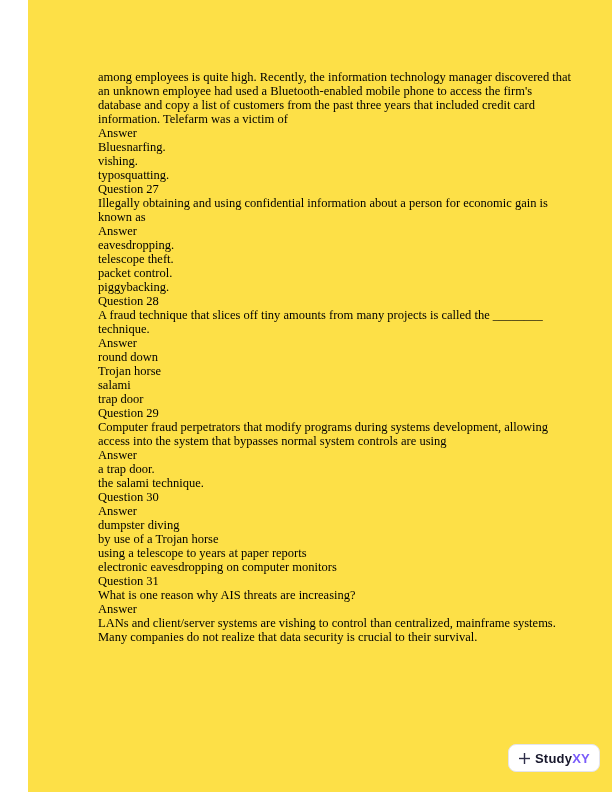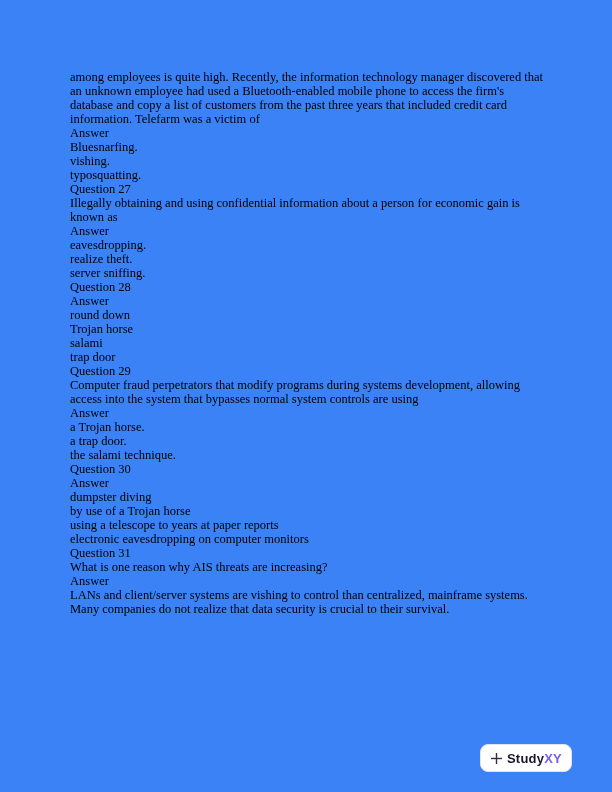--- a/index.html
+++ b/index.html
@@ -6,21 +6,22 @@
   html, body { width: 612px; height: 792px; }
   body {
     background: #ffffff;
     font-family: "Liberation Serif", serif;
     position: relative;
     overflow: hidden;
   }
   .doc-page {
     position: absolute;
     inset: 0;
-    background: #3b82f6;
+    background: #fde047;
+    margin-left: 28px;
   }
   .doc-content {
     position: absolute;
     left: 70px;
     top: 70px;
     width: 474px;
     font-size: 12.5px;
     line-height: 14px;
     color: #000000;
   }
@@ -74,32 +75,33 @@
 
   <div class="doc-line">among employees is quite high. Recently, the information technology manager discovered that an unknown employee had used a Bluetooth-enabled mobile phone to access the firm's database and copy a list of customers from the past three years that included credit card information. Telefarm was a victim of</div>
       <div class="doc-line">Answer</div>
       <div class="doc-line">Bluesnarfing.</div>
       <div class="doc-line">vishing.</div>
       <div class="doc-line">typosquatting.</div>
       <div class="doc-line">Question 27</div>
       <div class="doc-line">Illegally obtaining and using confidential information about a person for economic gain is known as</div>
       <div class="doc-line">Answer</div>
       <div class="doc-line">eavesdropping.</div>
-      <div class="doc-line">realize theft.</div>
-      <div class="doc-line">server sniffing.</div>
+      <div class="doc-line">telescope theft.</div>
+      <div class="doc-line">packet control.</div>
+      <div class="doc-line">piggybacking.</div>
       <div class="doc-line">Question 28</div>
+      <div class="doc-line">A fraud technique that slices off tiny amounts from many projects is called the ________ technique.</div>
       <div class="doc-line">Answer</div>
       <div class="doc-line">round down</div>
       <div class="doc-line">Trojan horse</div>
       <div class="doc-line">salami</div>
       <div class="doc-line">trap door</div>
       <div class="doc-line">Question 29</div>
       <div class="doc-line">Computer fraud perpetrators that modify programs during systems development, allowing access into the system that bypasses normal system controls are using</div>
       <div class="doc-line">Answer</div>
-      <div class="doc-line">a Trojan horse.</div>
       <div class="doc-line">a trap door.</div>
       <div class="doc-line">the salami technique.</div>
       <div class="doc-line">Question 30</div>
       <div class="doc-line">Answer</div>
       <div class="doc-line">dumpster diving</div>
       <div class="doc-line">by use of a Trojan horse</div>
       <div class="doc-line">using a telescope to years at paper reports</div>
       <div class="doc-line">electronic eavesdropping on computer monitors</div>
       <div class="doc-line">Question 31</div>
       <div class="doc-line">What is one reason why AIS threats are increasing?</div>

